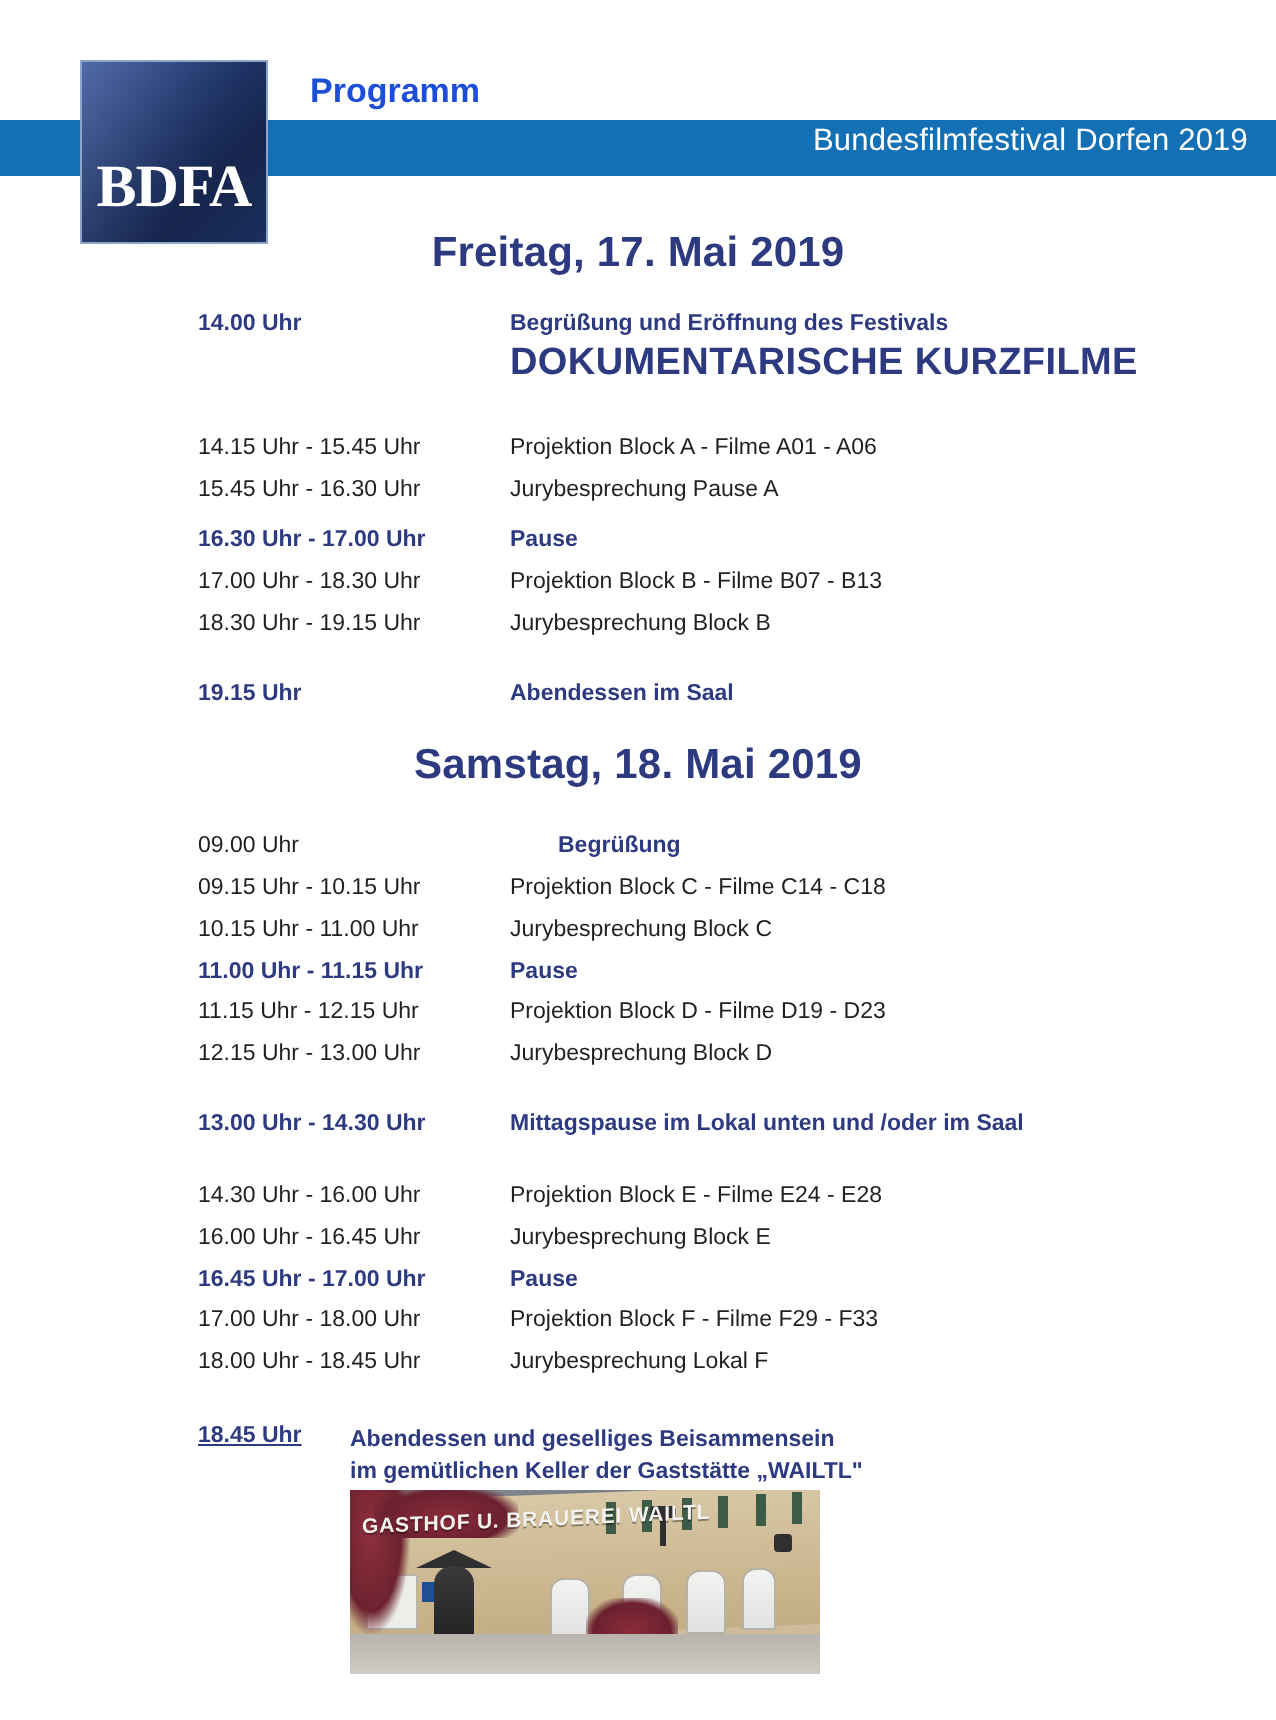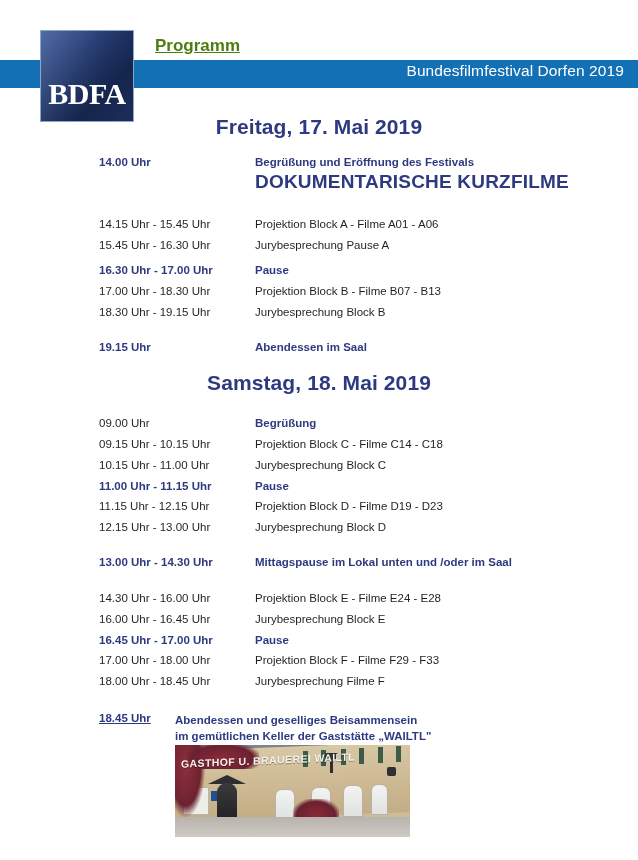--- a/index.html
+++ b/index.html
@@ -71,22 +71,21 @@
     font-size: 30px;
     letter-spacing: -0.5px;
     font-family: Liberation Serif, serif;
   }
   #programm-title {
     position: absolute;
     left: 155px;
     top: 36px;
     font-size: 17px;
     font-weight: bold;
-    color: #4d7c0f;
-    text-decoration: underline;
+    color: #1d4ed8;
   }
 
   
   .day-heading {
     position: absolute;
     width: 638px;
     text-align: center;
     font-size: 21px;
     font-weight: bold;
     color: #2e3a80;
@@ -114,21 +113,21 @@
     left: 255px;
     top: 0;
     font-size: 11.5px;
     white-space: nowrap;
   }
   .row.plain .time,
   .row.plain .desc { color: #231f20; font-weight: normal; }
   .row.highlight .time,
   .row.highlight .desc { color: #2e3a80; font-weight: bold; }
   .row.mixed .time { color: #231f20; font-weight: normal; }
-  .row.mixed .desc { color: #2e3a80; font-weight: bold; }
+  .row.mixed .desc { color: #2e3a80; font-weight: bold; margin-left: 24px; }
 
   #section-title {
     position: absolute;
     left: 255px;
     top: 171px;
     font-size: 19px;
     font-weight: bold;
     color: #2e3a80;
     letter-spacing: 0.2px;
   }
@@ -337,21 +336,21 @@
 <div class="row highlight" style="top:634px;">
   <span class="time">16.45 Uhr - 17.00 Uhr</span>
   <span class="desc">Pause</span>
 </div>
 <div class="row plain" style="top:654px;">
   <span class="time">17.00 Uhr - 18.00 Uhr</span>
   <span class="desc">Projektion Block F -  Filme F29 - F33</span>
 </div>
 <div class="row plain" style="top:675px;">
   <span class="time">18.00 Uhr - 18.45 Uhr</span>
-  <span class="desc">Jurybesprechung Filme F</span>
+  <span class="desc">Jurybesprechung Lokal F</span>
 </div>
 
 <div id="final-block">
   <div id="final-time">18.45 Uhr</div>
   <div id="final-desc">
     <div>Abendessen und geselliges Beisammensein</div>
     <div>im gemütlichen Keller der Gaststätte  „WAILTL"</div>
   </div>
 </div>
 

